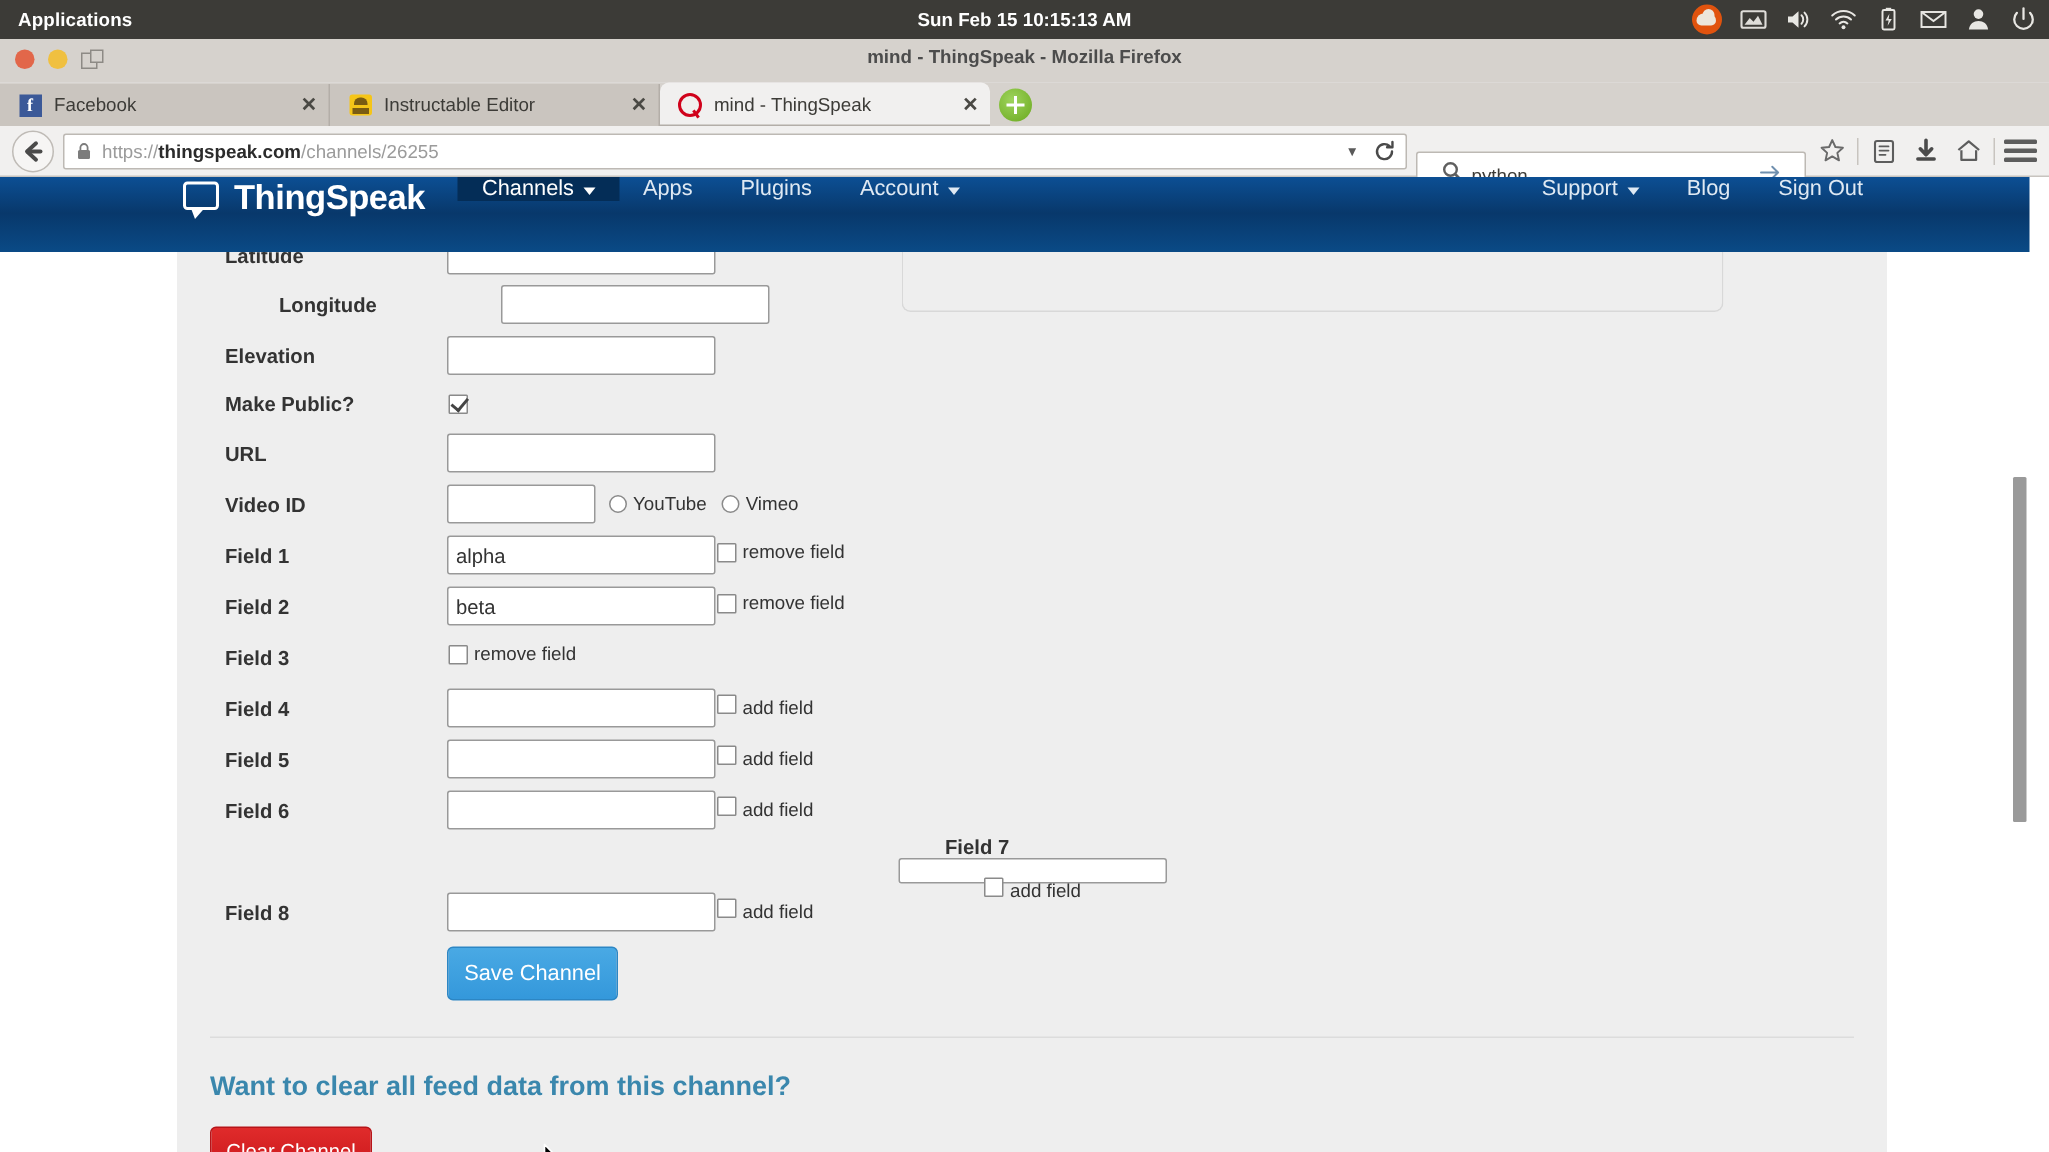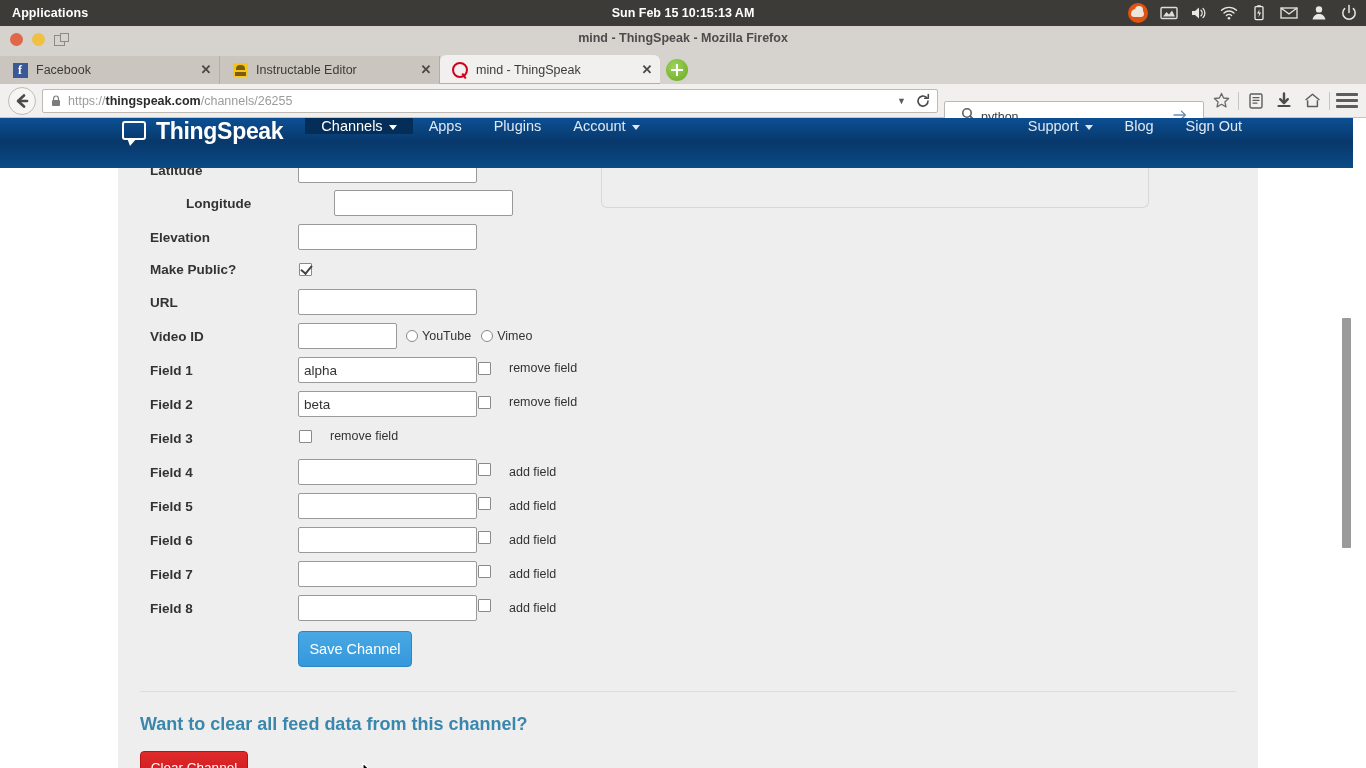--- a/index.html
+++ b/index.html
@@ -273,21 +273,21 @@
     width: 13px; height: 13px; margin: 0 0 0 1px;
     border: 1px solid #8a8a8a; background: #fff; border-radius: 1px;
     position: relative; flex: 0 0 13px; vertical-align: top;
   }
   .cbox.checked::after {
     content: ""; position: absolute; left: 3px; top: -1px;
     width: 5px; height: 9px;
     border: solid #444; border-width: 0 2px 2px 0;
     transform: rotate(40deg);
   }
-  .chk-label { font-size: 12.5px; color: #333; margin-left: 18px; line-height: 12px; }
+  .chk-label { font-size: 12.5px; color: #333; margin-left: 4px; line-height: 12px; }
   .radio {
     appearance: none; -webkit-appearance: none;
     width: 12px; height: 12px; border: 1px solid #8a8a8a;
     border-radius: 50%; background: #fff; margin: 0; flex: 0 0 12px;
   }
   .rad-label { font-size: 12.5px; color: #333; margin: 0 10px 0 4px; }
 
   .field-line { display: flex; align-items: flex-start; }
   .field-line .cb-holder { margin-top: -4px; display: flex; align-items: flex-start; }
 
@@ -596,21 +596,21 @@
           <div class="frow" style="height:34px;">
             <div class="flabel">Field 6</div>
             <input class="finput" type="text" value="" style="">
             <span class="field-line">
                 <span class="cb-holder">
                   <span class="cbox"></span>
                 </span>
                 <span class="chk-label" style="margin-top:-1px;">add field</span>
               </span>
           </div>
-          <div class="frow" style="height:34px;">
+          <div class="frow" style="height:34px;flex-direction:column;">
             <div class="flabel">Field 7</div>
             <input class="finput" type="text" value="" style="">
             <span class="field-line">
                 <span class="cb-holder">
                   <span class="cbox"></span>
                 </span>
                 <span class="chk-label" style="margin-top:-1px;">add field</span>
               </span>
           </div>
           <div class="frow" style="height:34px;">

